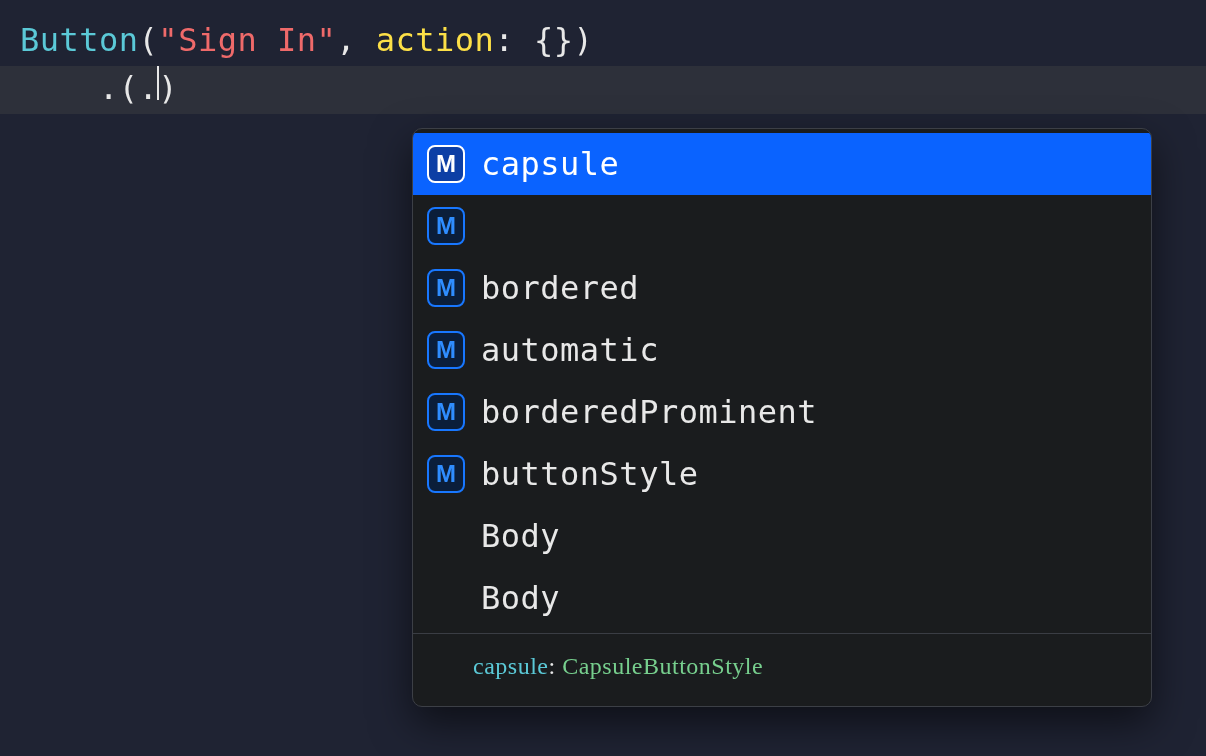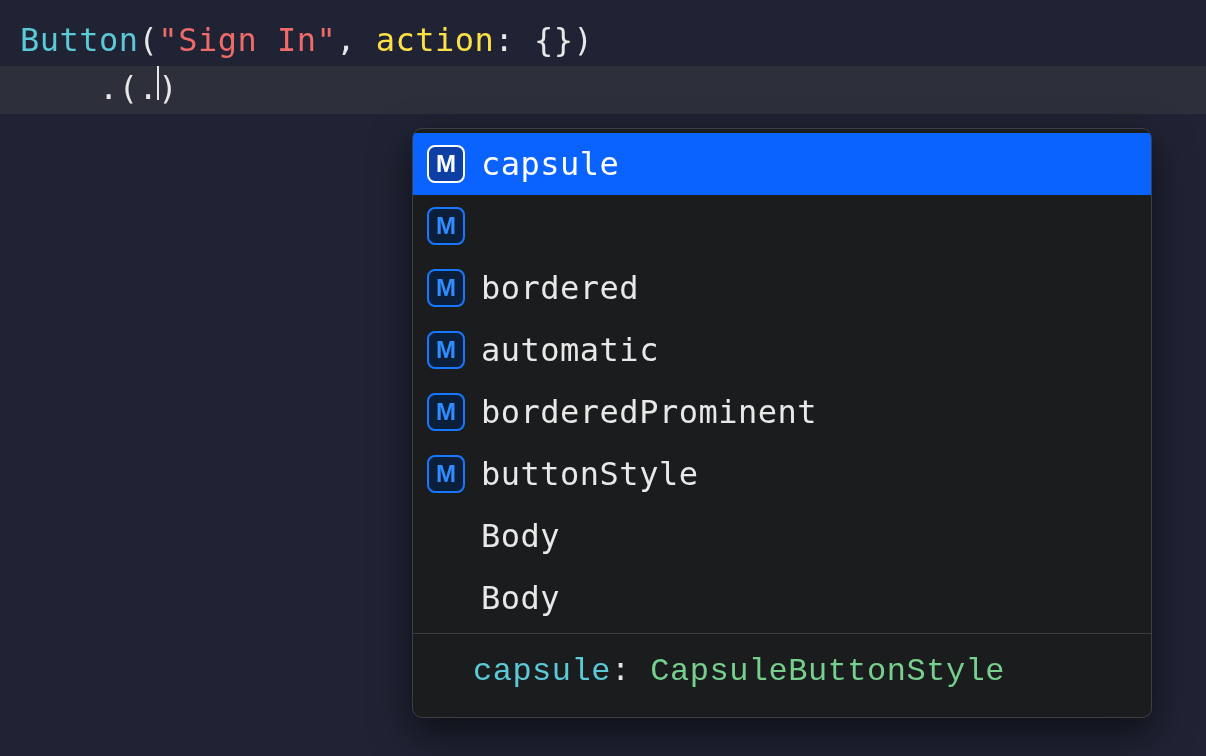--- a/index.html
+++ b/index.html
@@ -112,22 +112,22 @@
 
   .popup-label {
     font-family: ui-monospace, "SF Mono", Menlo, Consolas, monospace;
     font-size: 32px;
     letter-spacing: 0.5px;
   }
 
   .popup-detail {
     border-top: 1px solid #3a3d44;
     padding: 16px 24px 22px 60px;
-    font-family: Liberation Mono, monospace;
-    font-size: 32px;
+    font-family: Liberation Serif, serif;
+    font-size: 24px;
     color: #e8e8e8;
     letter-spacing: 0.5px;
     word-break: break-all;
   }
   .popup-detail .detail-name { color: #5bc9d7; }
   .popup-detail .detail-type { color: #77cf8e; }
   .popup-detail .detail-colon{ color: #e8e8e8; }
 </style>
 </head>
 <body>

